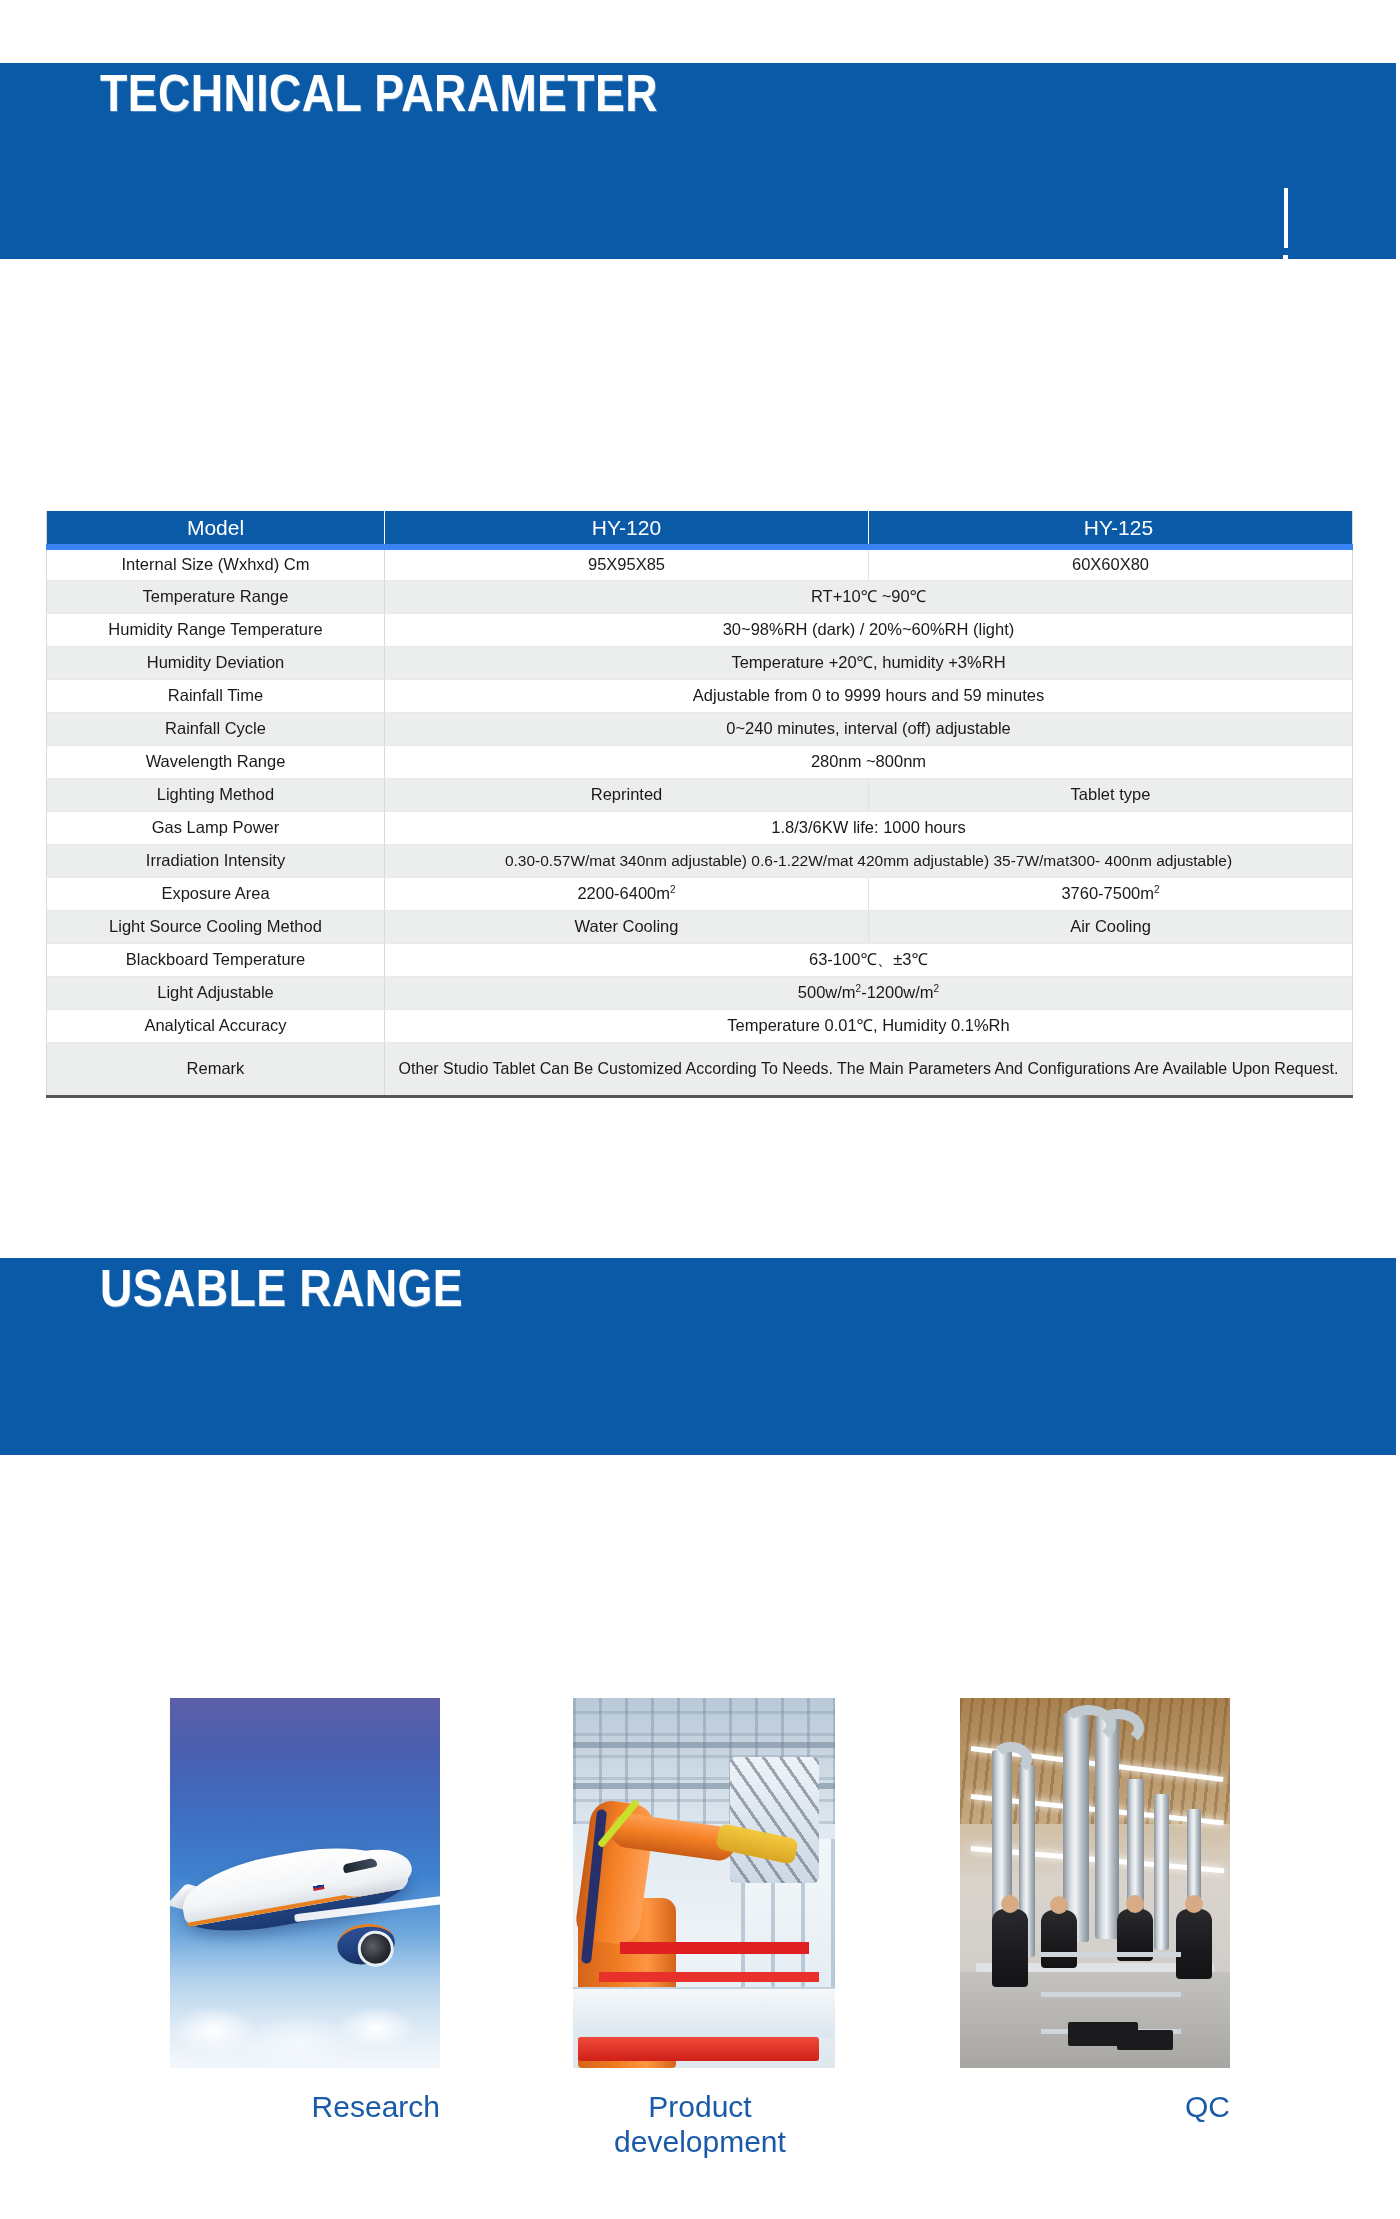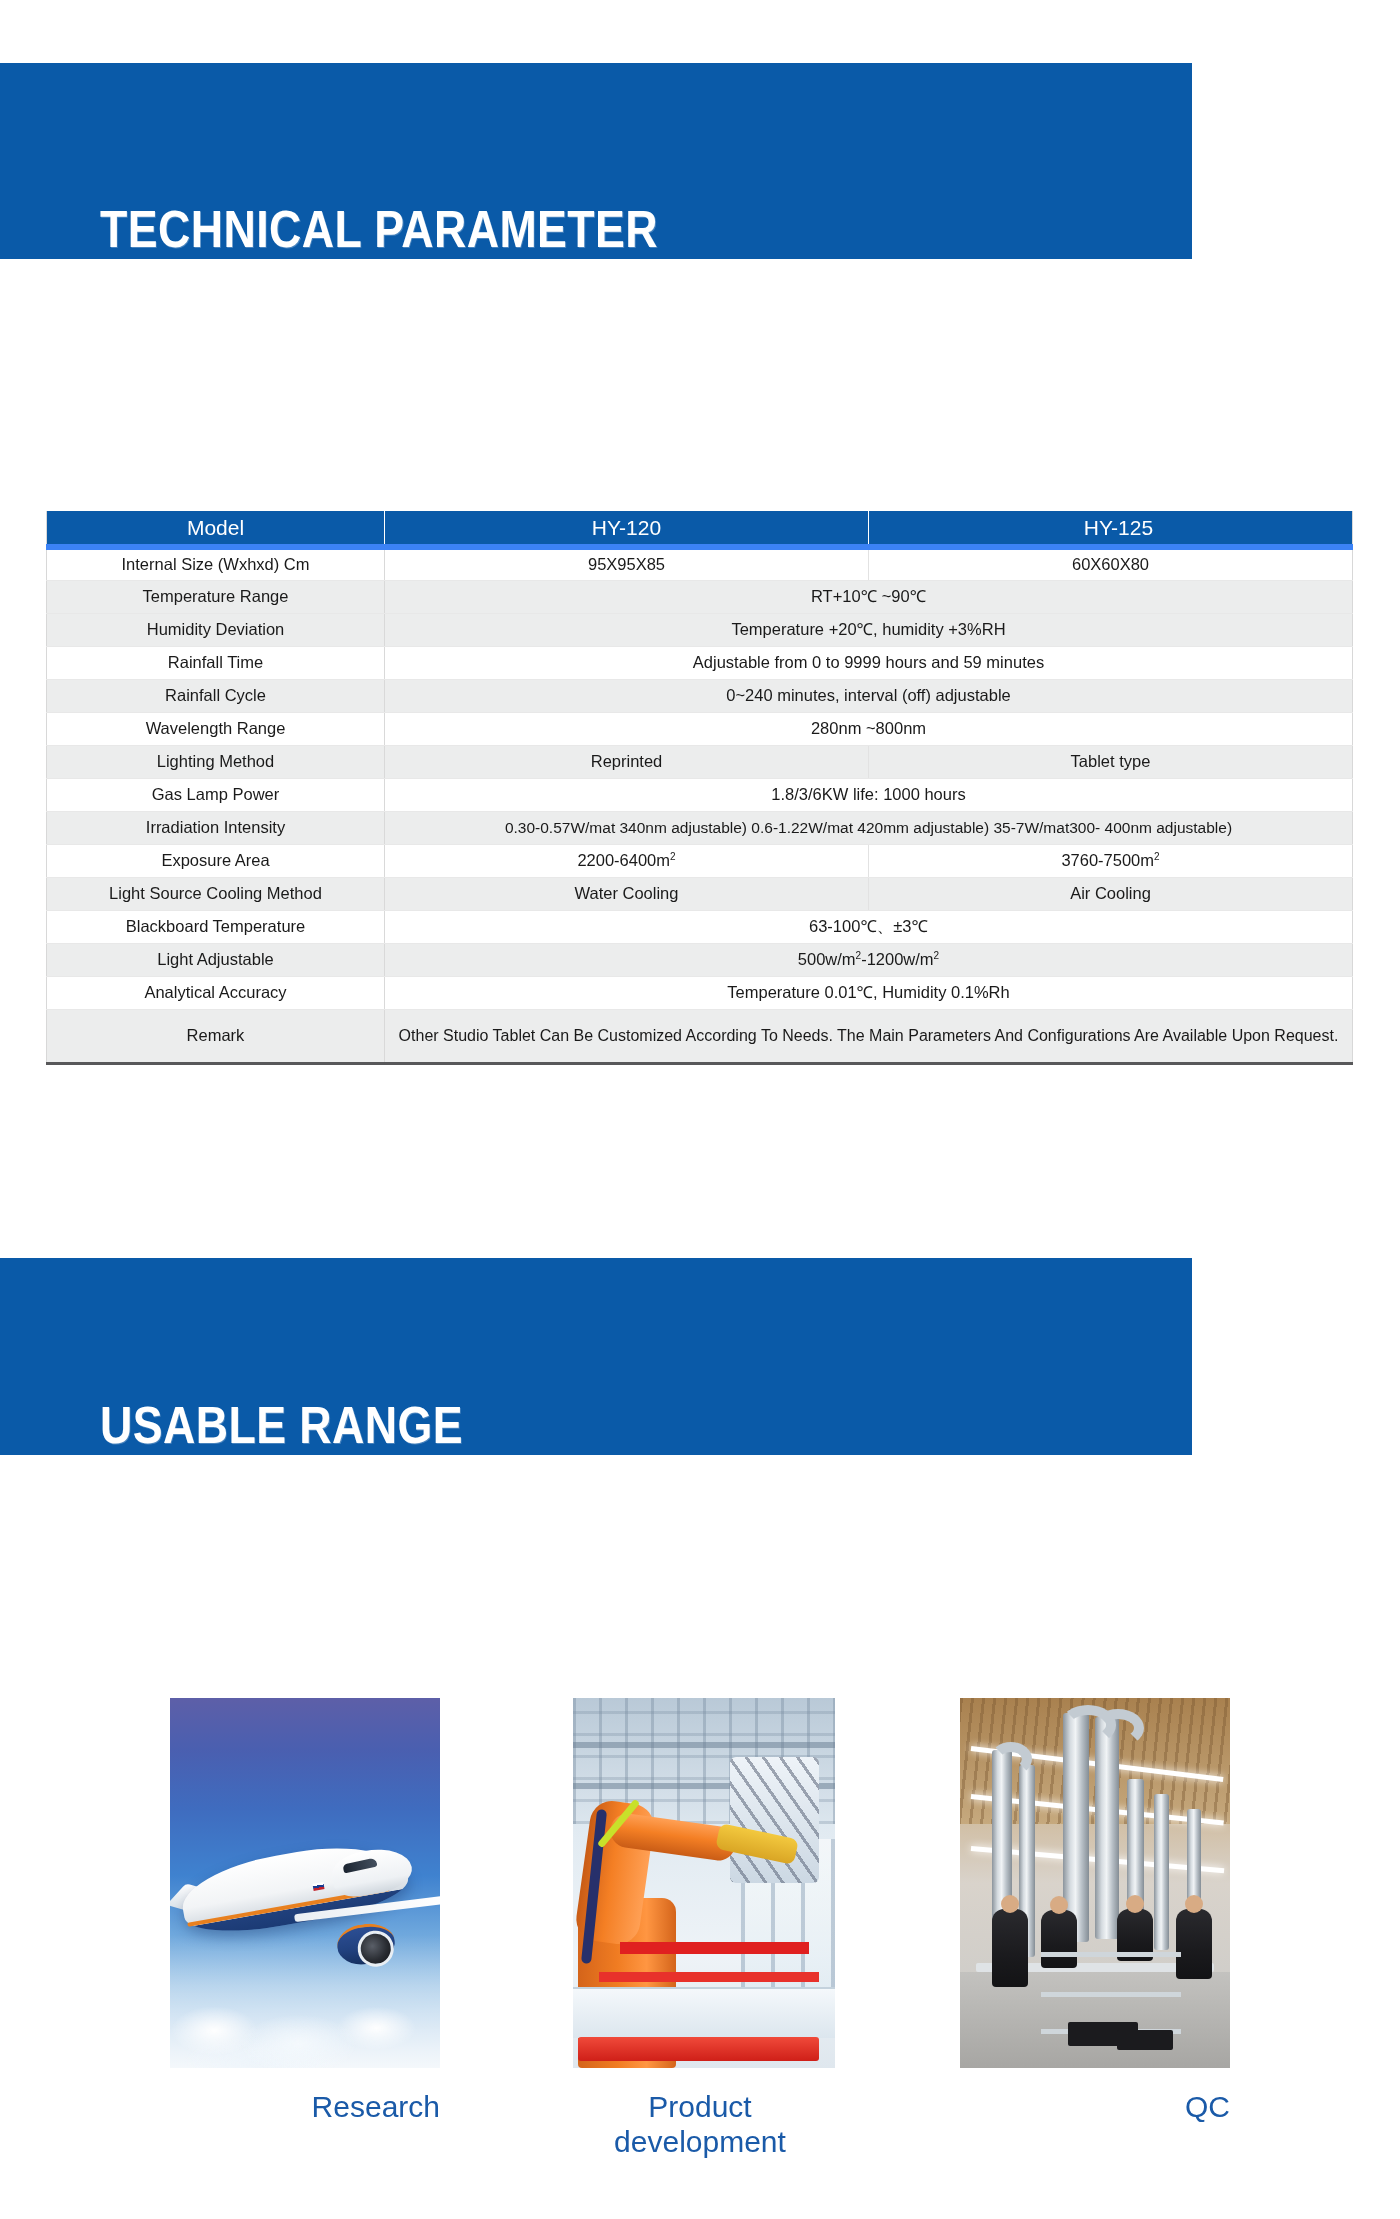--- a/index.html
+++ b/index.html
@@ -13,24 +13,24 @@
     width: 1400px;
     height: 2219px;
     background: #ffffff;
     overflow: hidden;
   }
 
   
   .banner {
     position: absolute;
     left: 0;
-    width: 1192px;
+    width: 1396px;
     background: #0a5aa8;
     display: flex;
-    align-items: flex-end;
+    align-items: flex-start;
   }
   .banner-title {
     color: #ffffff;
     font-family: "Liberation Sans", sans-serif;
     font-weight: bold;
     font-size: 52px;
     letter-spacing: 0.5px;
     transform: scaleX(0.86);
     transform-origin: left center;
     margin-left: 100px;
@@ -382,20 +382,24 @@
       </thead>
       <tbody id="spec-body">
           <tr class="norm">
             <td class="label">Internal Size (Wxhxd) Cm</td>
             <td>95X95X85</td>
             <td>60X60X80</td>
           </tr>
           <tr class="alt">
             <td class="label">Temperature Range</td>
             <td colspan="2">RT+10℃ ~90℃</td>
+          </tr>
+          <tr class="norm">
+            <td class="label">Humidity Range Temperature</td>
+            <td colspan="2">30~98%RH (dark) / 20%~60%RH (light)</td>
           </tr>
           <tr class="alt">
             <td class="label">Humidity Deviation</td>
             <td colspan="2">Temperature +20℃, humidity +3%RH</td>
           </tr>
           <tr class="norm">
             <td class="label">Rainfall Time</td>
             <td colspan="2">Adjustable from 0 to 9999 hours and 59 minutes</td>
           </tr>
           <tr class="alt">

